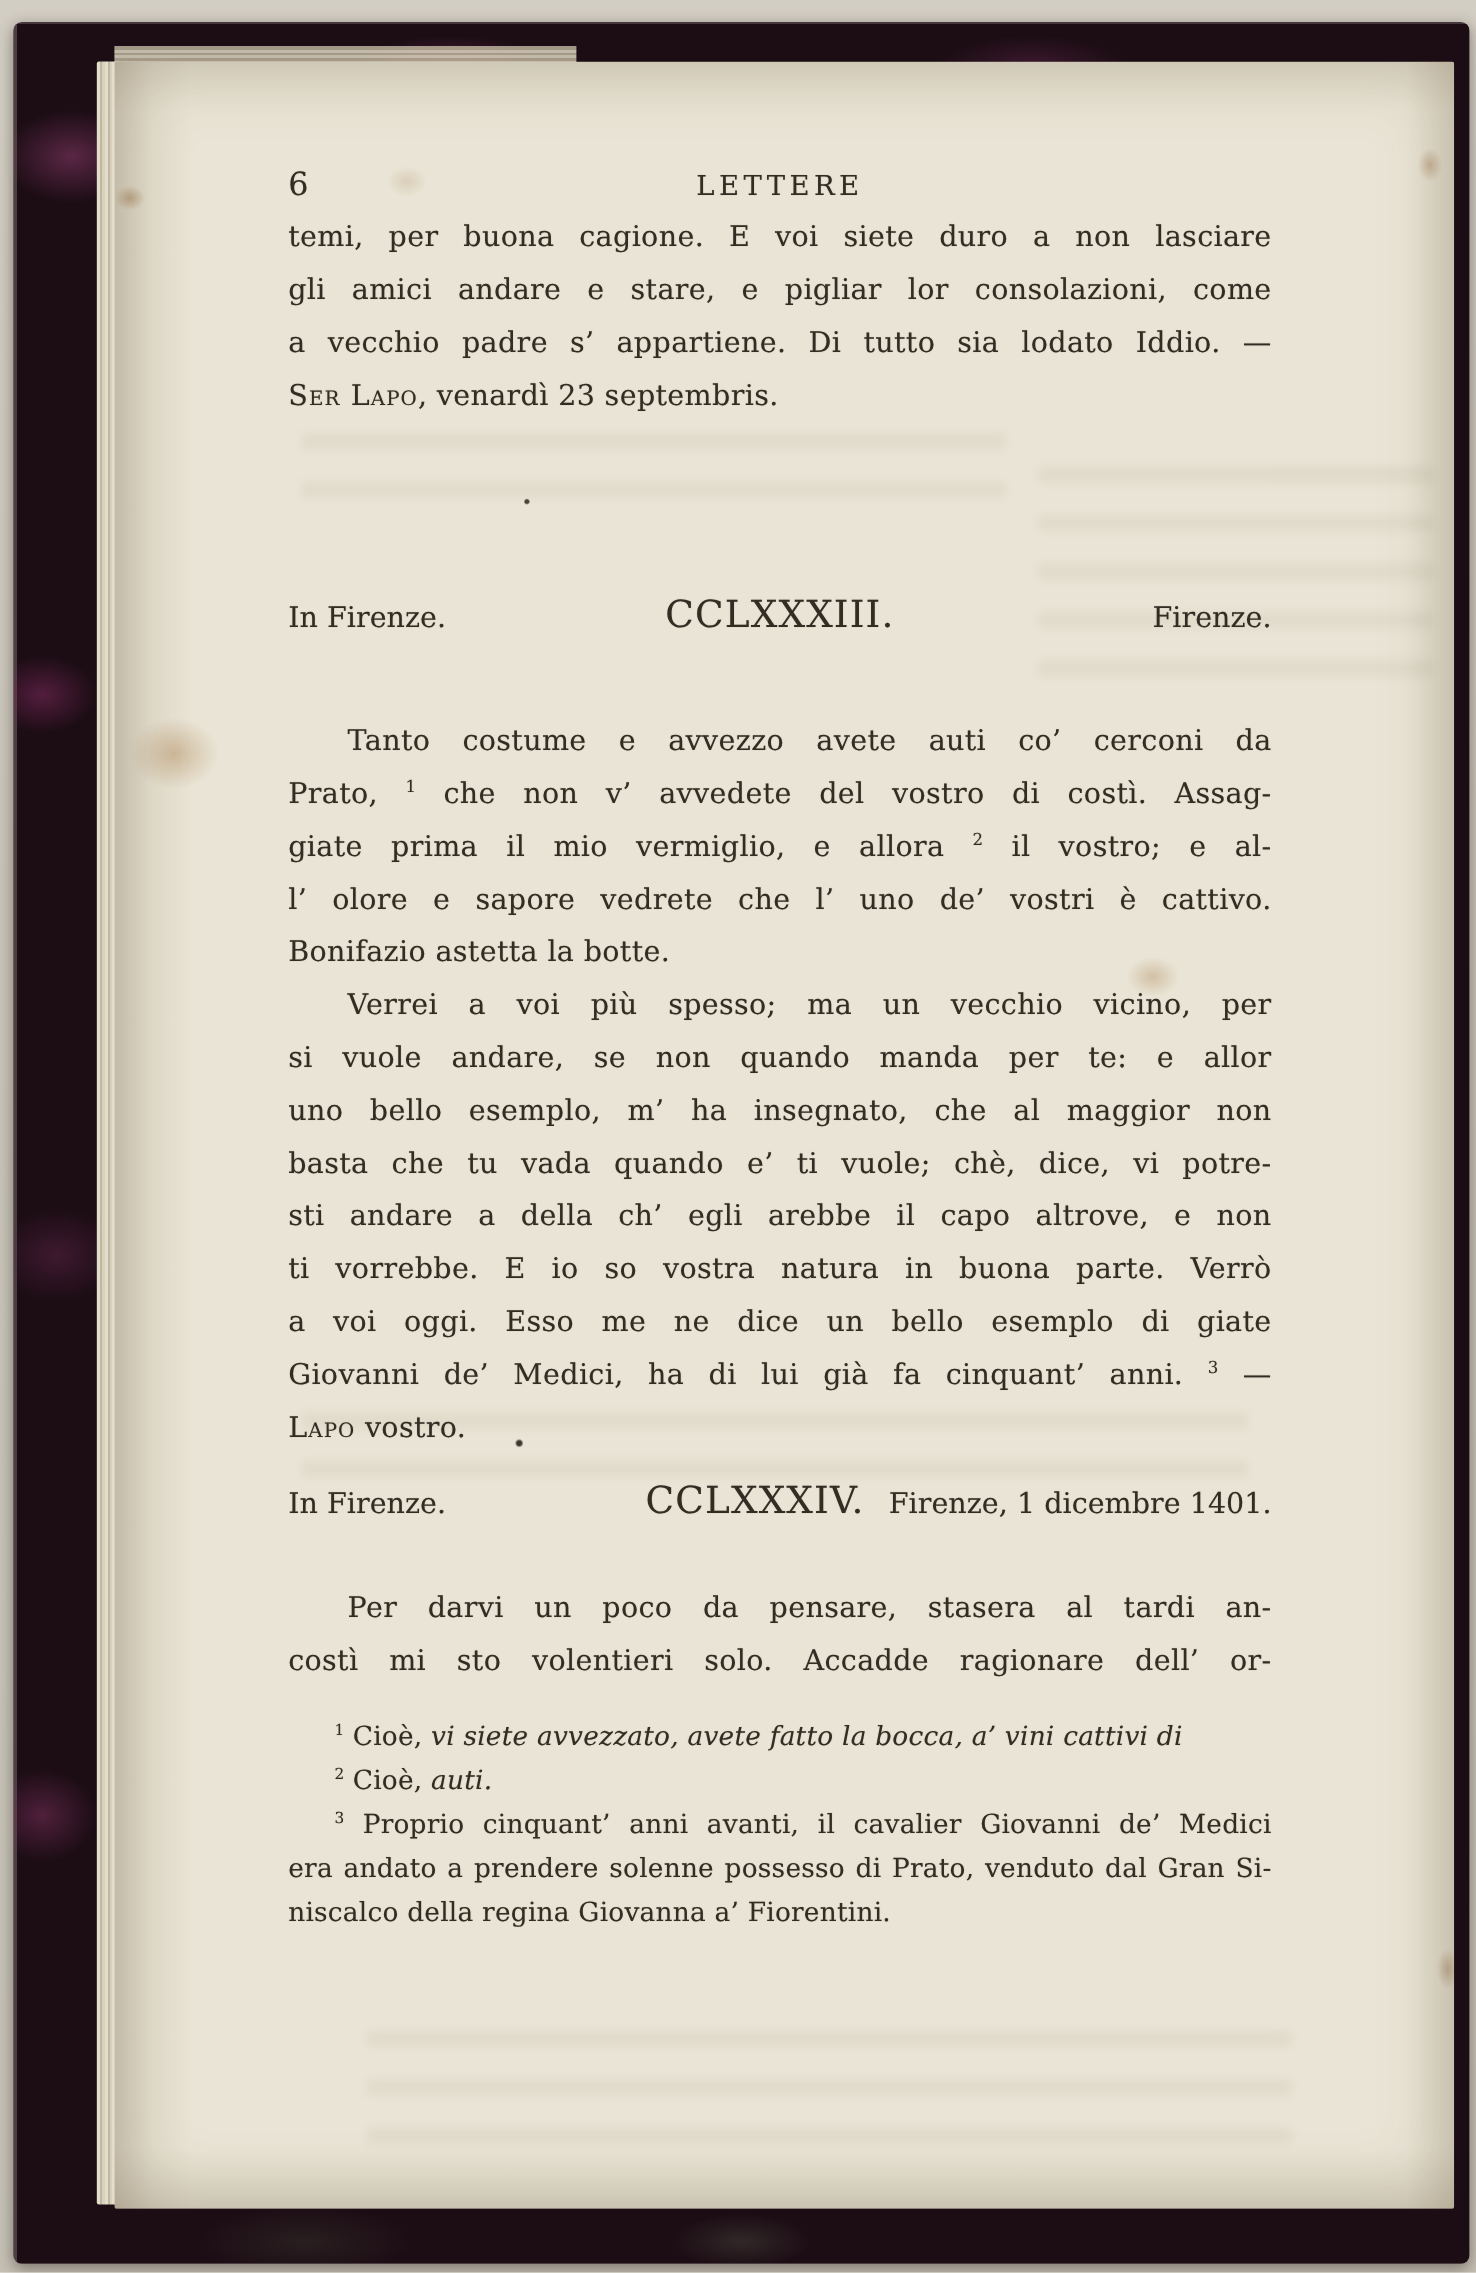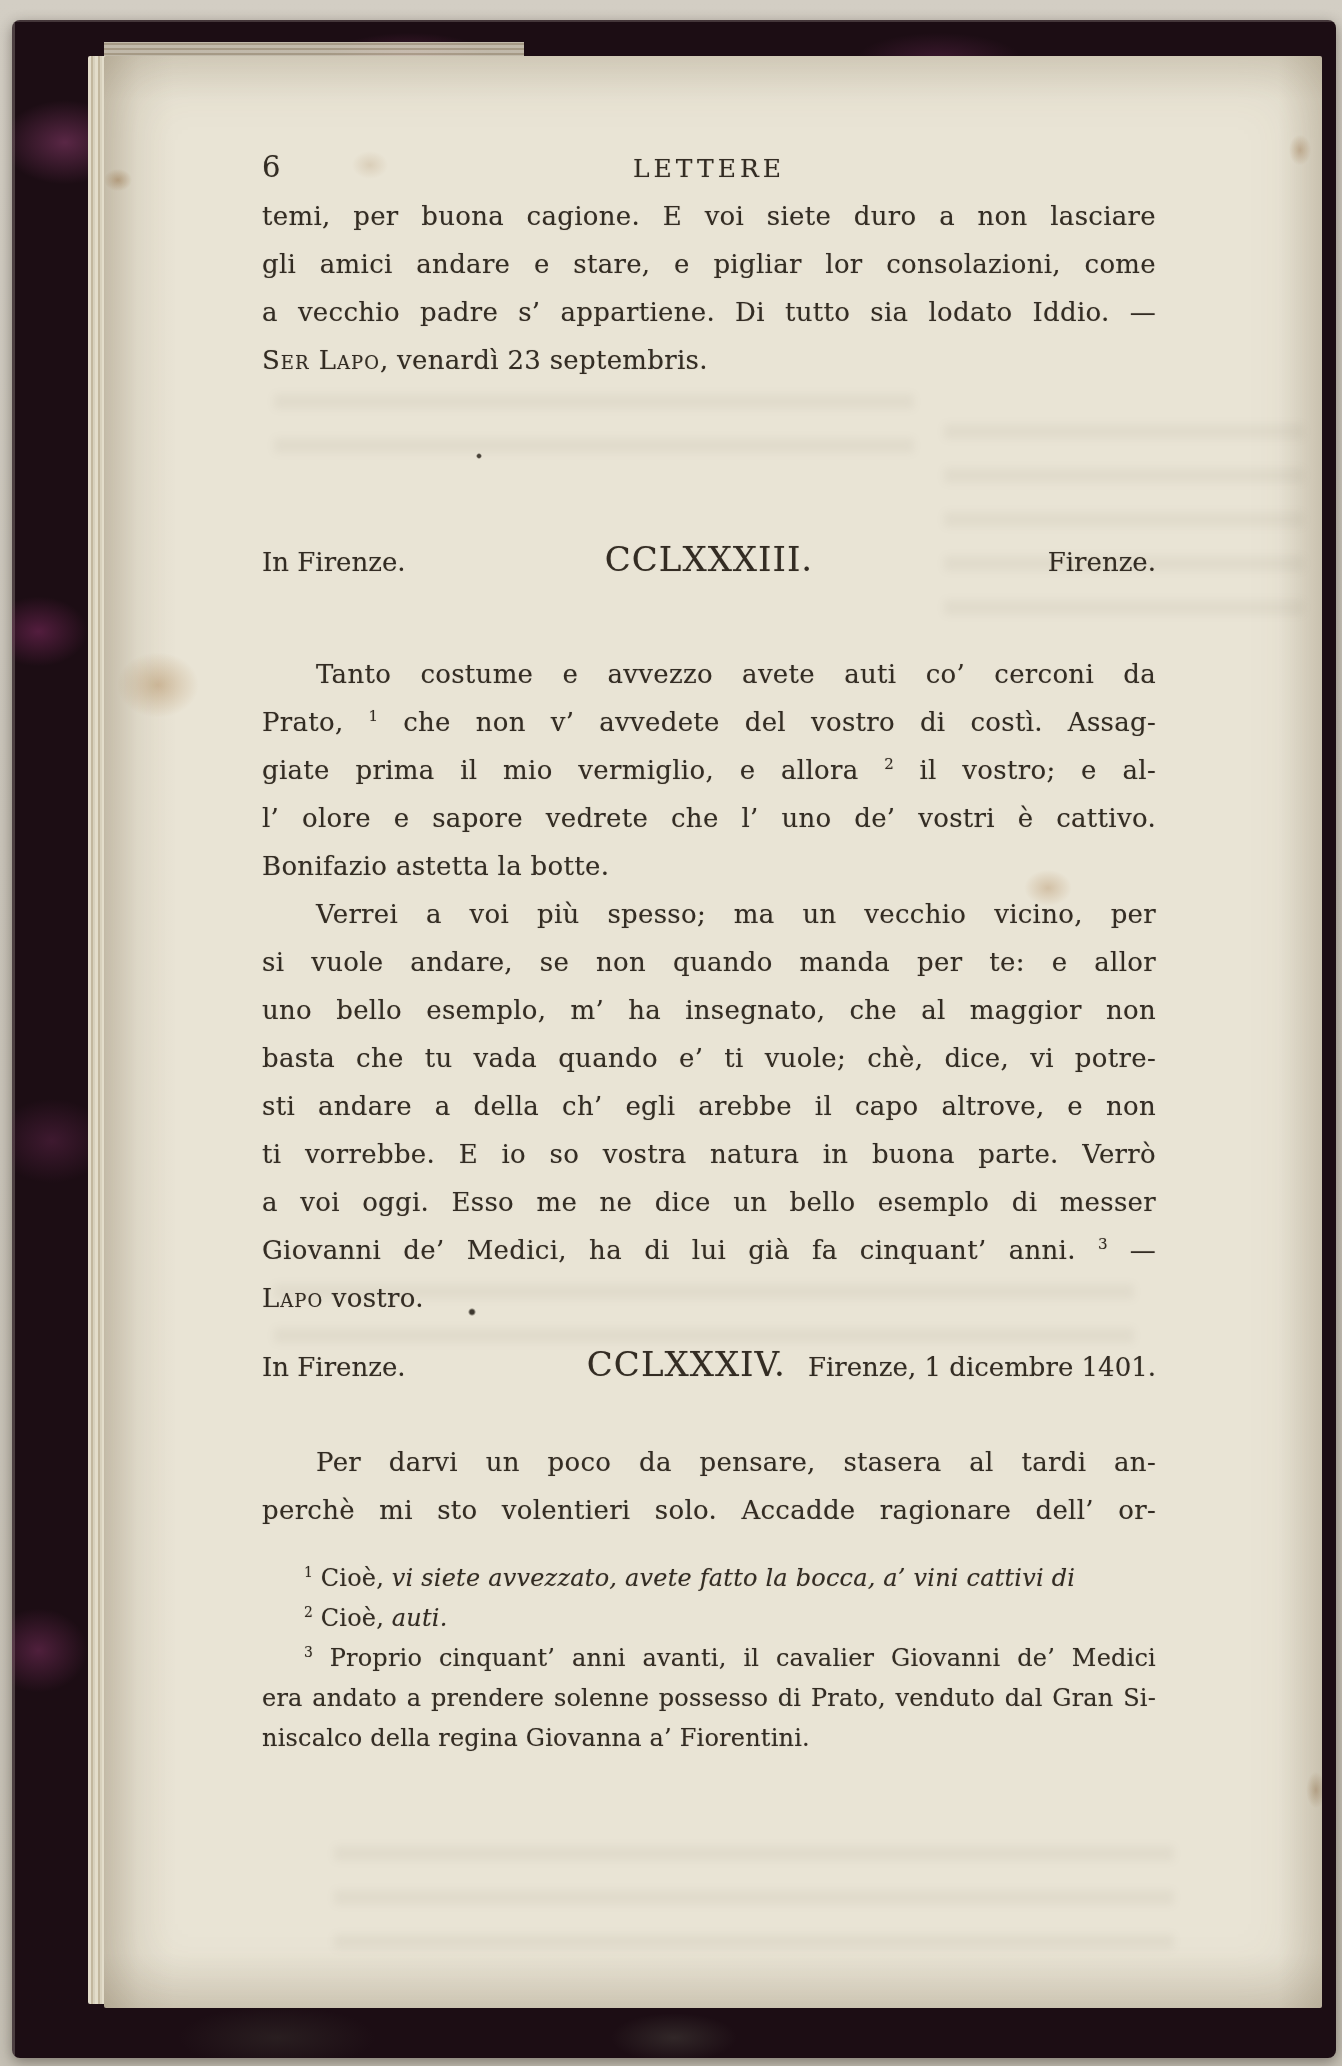--- a/index.html
+++ b/index.html
@@ -136,36 +136,36 @@
         <div class="tline"><span>l’ olore e sapore vedrete che l’ uno de’ vostri è cattivo.</span></div>
         <div class="tline"><span>Bonifazio astetta la botte.</span></div>
       </div>
     <div class="para indent">
         <div class="tline"><span>Verrei a voi più spesso; ma un vecchio vicino, per</span></div>
         <div class="tline"><span>si vuole andare, se non quando manda per te: e allor</span></div>
         <div class="tline"><span>uno bello esemplo, m’ ha insegnato, che al maggior non</span></div>
         <div class="tline"><span>basta che tu vada quando e’ ti vuole; chè, dice, vi potre-</span></div>
         <div class="tline"><span>sti andare a della ch’ egli arebbe il capo altrove, e non</span></div>
         <div class="tline"><span>ti vorrebbe. E io so vostra natura in buona parte. Verrò</span></div>
-        <div class="tline"><span>a voi oggi. Esso me ne dice un bello esemplo di messer</span></div>
+        <div class="tline"><span>a voi oggi. Esso me ne dice un bello esemplo di giate</span></div>
         <div class="tline"><span>Giovanni de’ Medici, ha di lui già fa cinquant’ anni. </span><span class="seg-sup">3</span><span> —</span></div>
         <div class="tline"><span class="seg-sc">Lapo</span><span> vostro.</span></div>
       </div>
 
     <div class="dateline dl2">
       <span>In Firenze.</span>
       <span class="rgroup">
         <span class="letter-number">CCLXXXIV.</span>
         <span>Firenze, 1 dicembre 1401.</span>
       </span>
     </div>
 
     <div class="para indent cont">
         <div class="tline"><span>Per darvi un poco da pensare, stasera al tardi an-</span></div>
-        <div class="tline"><span>perchè mi sto volentieri solo. Accadde ragionare dell’ or-</span></div>
+        <div class="tline"><span>costì mi sto volentieri solo. Accadde ragionare dell’ or-</span></div>
       </div>
 
     <div class="footnotes">
       <div class="para footnote">
           <div class="tline"><span class="seg-sup">1</span><span> Cioè, </span><span class="seg-i">vi siete avvezzato, avete fatto la bocca, a’ vini cattivi di</span></div>
         </div>
       <div class="para footnote">
           <div class="tline"><span class="seg-sup">2</span><span> Cioè, </span><span class="seg-i">auti.</span></div>
         </div>
       <div class="para footnote">

